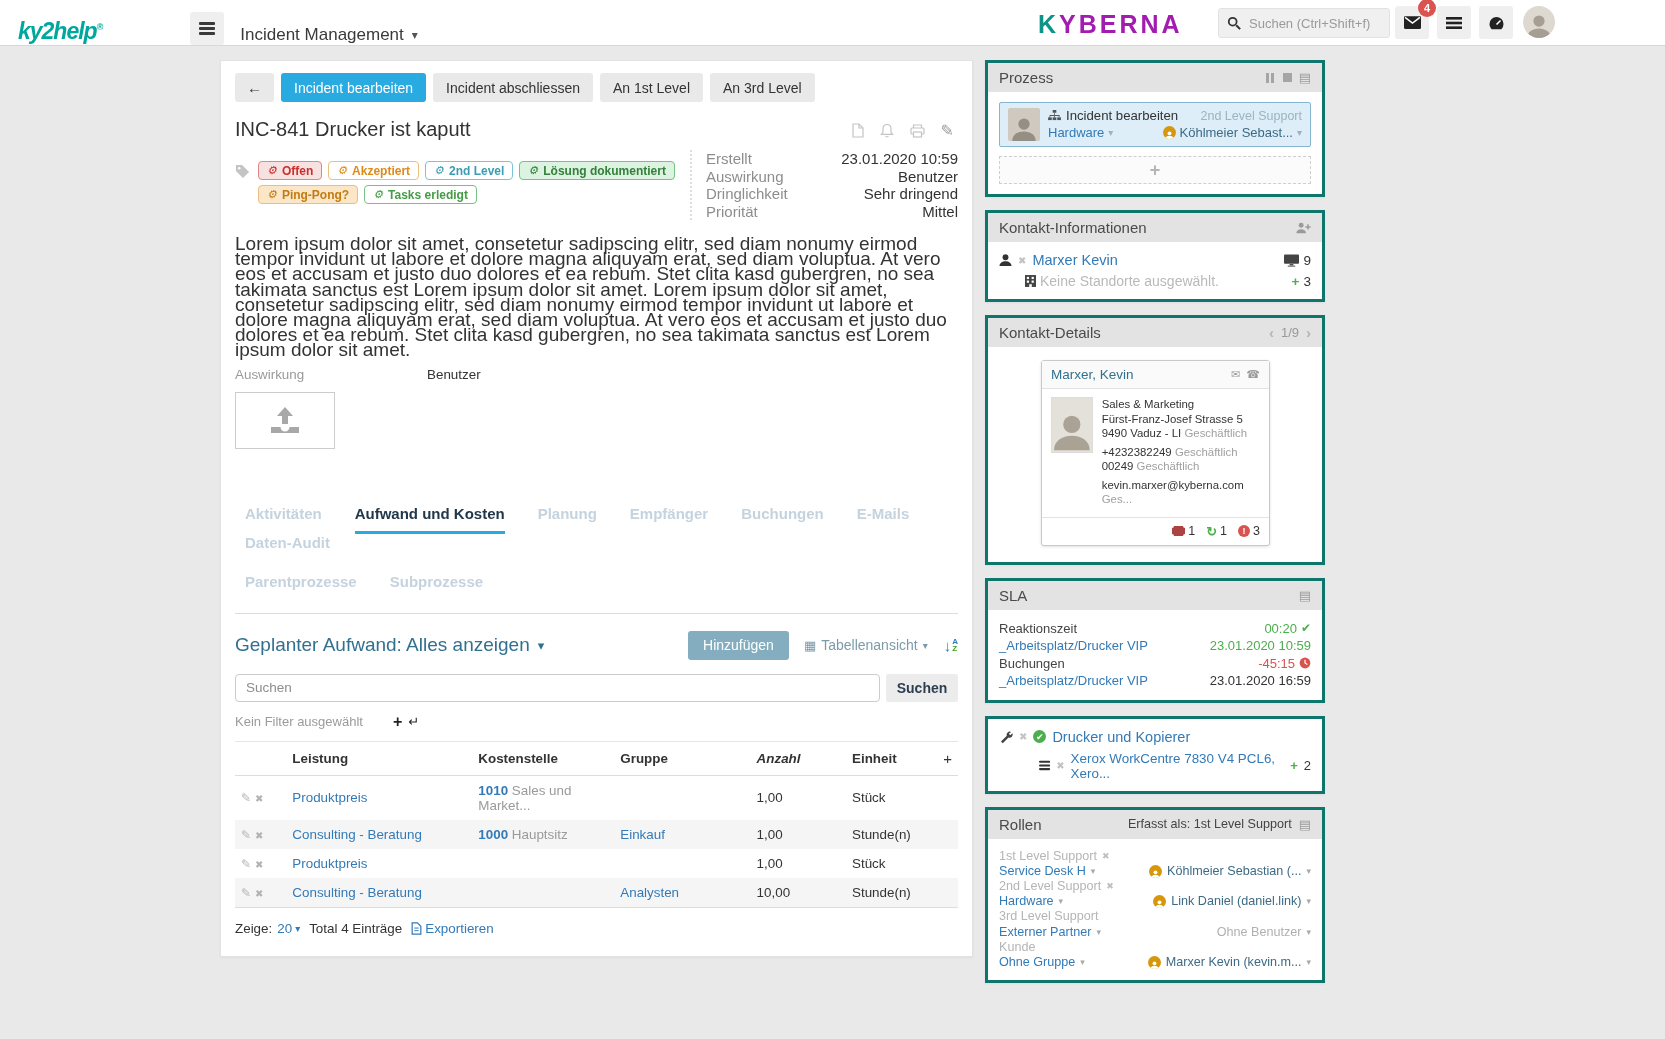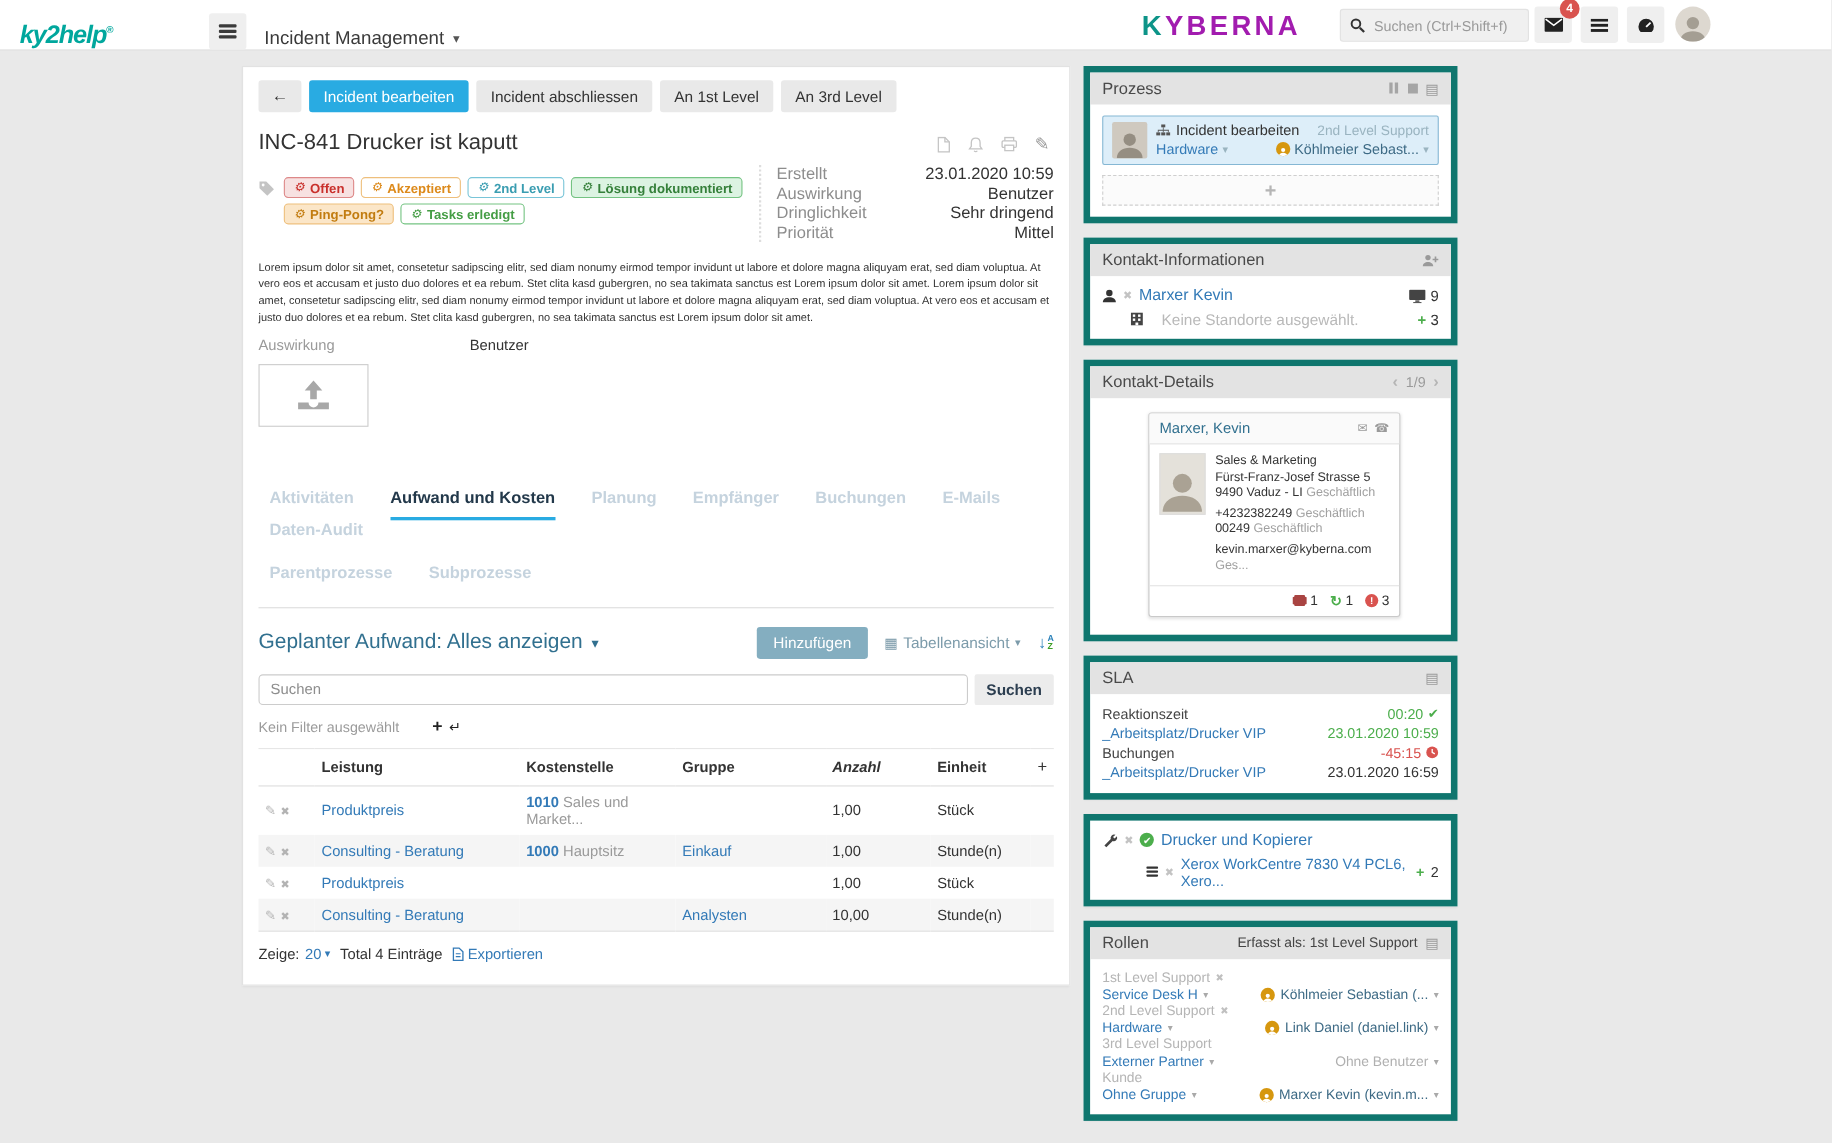--- a/index.html
+++ b/index.html
@@ -60,21 +60,21 @@
   .t-teal    { color:#3a9db1; border-color:#79c5d8; background:#fff; }
   .t-greenf  { color:#35803a; border-color:#74c382; background:#dcf3e2; }
   .t-orangef { color:#c27c10; border-color:#eebf7c; background:#fbe6c8; }
   .t-greeno  { color:#449d44; border-color:#74c382; background:#fff; }
 
   .meta { width:268px; border-left:2px dotted #ddd; padding-left:14px; }
   .meta-row { display:flex; line-height:17.5px; font-size:15px; }
   .m-label { color:#8d8d8d; flex:1; }
   .m-value { color:#333; }
 
-  .descr { margin-top:16px; font-size:10px; line-height:15.2px; color:#333; }
+  .descr { margin-top:16px; font-size:19px; line-height:15.2px; color:#333; }
   .impact-row { margin-top:9px; display:flex; font-size:13.4px; }
   .impact-row .lab { width:192px; color:#9a9a9a; }
   .impact-row .val { color:#333; }
   .upload-box { margin-top:10px; width:100px; height:57px; border:1px solid #ccc; display:flex; align-items:center; justify-content:center; cursor:pointer; }
 
   
   .tabs { margin-top:56px; padding-left:10px; }
   .tab { display:inline-block; margin-right:33px; font-size:15px; font-weight:bold; color:#c5d3de; padding-bottom:9px; cursor:pointer; }
   .tab.active { color:#22384a; border-bottom:3px solid #29abe2; }
   .tabs-row2 { margin-top:13px; }
@@ -113,21 +113,21 @@
   .code { color:#337ab7; font-weight:bold; }
   .code-name { color:#9a9a9a; }
   .th-plus { color:#b3b3b3; text-align:right !important; font-weight:normal !important; font-size:15px; cursor:pointer; }
   .col-leistung{width:190px;} .col-ks{width:144px;} .col-gruppe{width:139px;} .col-anzahl{width:97px;font-style:italic;} .col-einheit{width:92px;}
 
   .table-foot { margin-top:13px; display:flex; align-items:center; gap:5px; font-size:13.4px; color:#333; }
   .table-foot a { color:#337ab7; display:inline-flex; align-items:center; gap:3px; }
   .table-foot .caret { color:#337ab7; font-size:10px; }
 
   
-  .panel { margin-bottom:13px; background:#fff; border:6px solid #0f766e; box-shadow:0 1px 2px rgba(0,0,0,.05); }
+  .panel { margin-bottom:13px; background:#fff; border:3px solid #0f766e; box-shadow:0 1px 2px rgba(0,0,0,.05); }
   .panel-h { height:29px; background:#e3e3e3; display:flex; align-items:center; padding:0 11px; font-size:15px; color:#4a4a4a; }
   .panel-h .h-icons { margin-left:auto; display:flex; align-items:center; gap:7px; color:#9a9a9a; }
   .panel-b { padding:10px 11px; }
   .card-glyph { font-size:13px; color:#9a9a9a; cursor:pointer; }
   .pause-ic i { display:inline-block; width:3px; height:10px; background:#a5a5a5; margin-right:2px; }
   .sq-ic { display:inline-block; width:9px; height:9px; background:#a5a5a5; }
 
   .proc-card { border:1px solid #85b7d4; background:#ddeef9; border-radius:2px; padding:5px 8px; display:flex; gap:8px; cursor:pointer; }
   .photo { width:32px; height:33px; background:#cfc9bf; border-radius:2px; overflow:hidden; display:flex; align-items:flex-end; justify-content:center; }
   .proc-lines { flex:1; }
@@ -137,21 +137,21 @@
   .proc-l2 .grp { color:#337ab7; }
   .proc-l2 .caret { color:#9ab4c0; font-size:10px; }
   .proc-l2 .right { margin-left:auto; display:flex; align-items:center; gap:4px; color:#3d6a85; }
   .pic { width:13px; height:13px; border-radius:50%; background:#d6970f; display:inline-flex; align-items:flex-end; justify-content:center; overflow:hidden; flex:none; }
   .add-box { margin-top:9px; border:1px dashed #cfcfcf; background:#fbfbfb; height:28px; display:flex; align-items:center; justify-content:center; color:#b5b5b5; font-size:18px; font-weight:bold; cursor:pointer; }
 
   .ki-row1 { display:flex; align-items:center; gap:6px; }
   .ki-name { color:#337ab7; font-size:14.5px; }
   .ki-x { color:#c3c3c3; font-size:10px; cursor:pointer; }
   .ki-right { margin-left:auto; display:flex; align-items:center; gap:4px; color:#333; font-size:13.5px; }
-  .ki-row2 { display:flex; align-items:center; gap:17px; margin-top:5px; padding-left:26px; color:#b9b9b9; font-size:14px;text-align:center; }
+  .ki-row2 { display:flex; align-items:center; gap:4px; margin-top:5px; padding-left:26px; color:#b9b9b9; font-size:14px;text-align:center; }
   .plus-green { color:#4cae4c; font-weight:bold; }
 
   .pager { display:flex; align-items:center; gap:6px; font-size:13px; color:#444; }
   .pager .chev { color:#b5b5b5; font-size:15px; font-weight:bold; cursor:pointer; }
 
   .contact-card { margin:3px 0 6px 42px; width:229px; border:1px solid #c9c9c9; border-radius:3px; box-shadow:0 1px 3px rgba(0,0,0,.12); background:#fff; }
   .cc-head { padding:6px 9px; border-bottom:1px solid #e3e3e3; background:#fafafa; display:flex; align-items:center; font-size:13.5px; color:#31708f; }
   .cc-head .h-ic { margin-left:auto; color:#9a9a9a; font-size:11px; display:flex; gap:6px; }
   .cc-body { padding:8px 9px 10px; display:flex; gap:9px; }
   .cc-photo { width:46px; height:56px; background:#e4e1da; border:1px solid #ddd; overflow:hidden; display:flex; align-items:flex-end; justify-content:center; }

